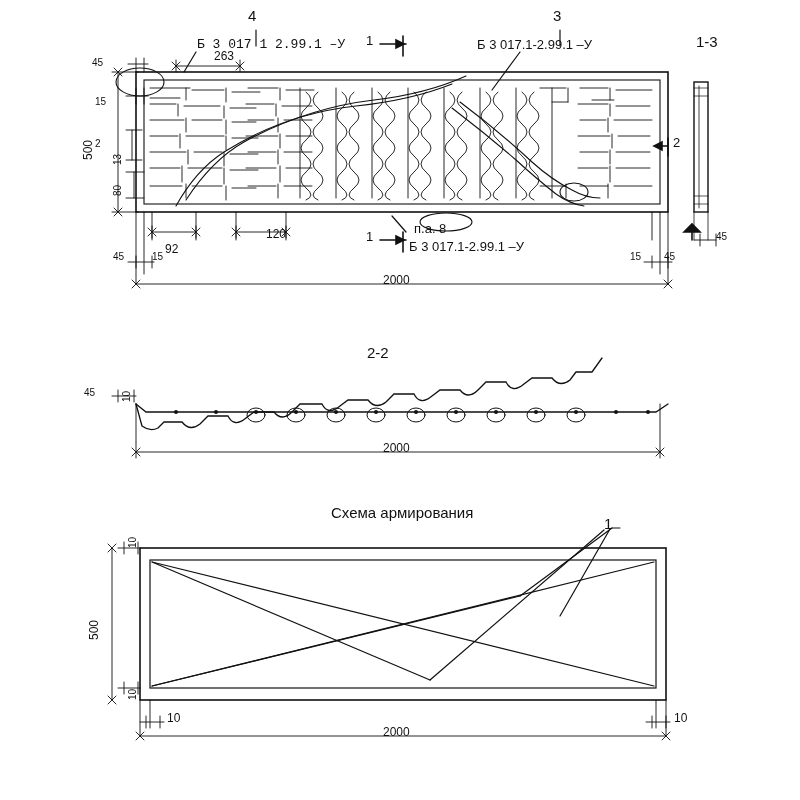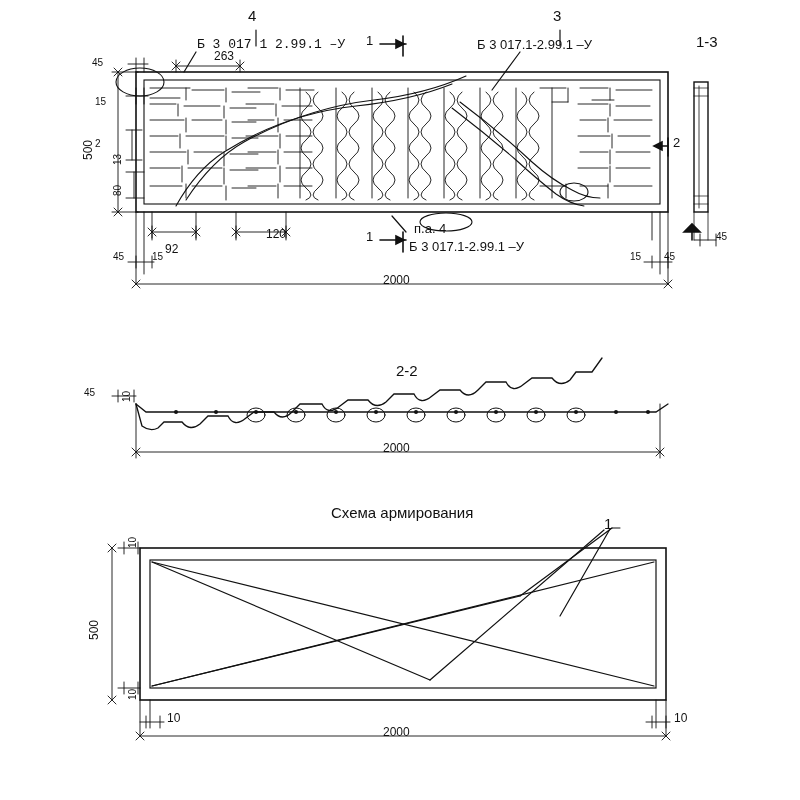--- a/index.html
+++ b/index.html
@@ -258,21 +258,21 @@
     </g>
 
   </g>
 </svg>
 
 <div class="lbl big" style="left:248px; top:8px;">4</div>
 <div class="lbl big" style="left:553px; top:8px;">3</div>
 <div class="lbl mid" style="left:197px; top:38px;font-family:Liberation Mono, monospace;">Б 3 017 1 2.99.1  –У</div>
 <div class="lbl mid" style="left:477px; top:38px;">Б 3 017.1-2.99.1  –У</div>
 <div class="lbl mid" style="left:409px; top:240px;">Б 3 017.1-2.99.1  –У</div>
-<div class="lbl mid" style="left:414px; top:222px;">п.а. 4</div>
+<div class="lbl mid" style="left:414px; top:222px;">п.а. 8</div>
 
 <div class="lbl mid" style="left:366px; top:34px;">1</div>
 <div class="lbl mid" style="left:366px; top:230px;">1</div>
 <div class="lbl mid" style="left:673px; top:136px;">2</div>
 
 <div class="lbl big" style="left:696px; top:34px;">1-3</div>
 
 <div class="lbl small" style="left:92px; top:58px;">45</div>
 <div class="lbl small" style="left:95px; top:97px;">15</div>
 <div class="lbl small" style="left:95px; top:139px;">2</div>
@@ -282,21 +282,21 @@
 <div class="lbl" style="left:214px; top:50px;">263</div>
 <div class="lbl" style="left:165px; top:243px;">92</div>
 <div class="lbl" style="left:243px; top:228px;margin-left:23px;">120</div>
 <div class="lbl small" style="left:113px; top:252px;">45</div>
 <div class="lbl small" style="left:152px; top:252px;">15</div>
 <div class="lbl small" style="left:630px; top:252px;">15</div>
 <div class="lbl small" style="left:664px; top:252px;">45</div>
 <div class="lbl" style="left:383px; top:274px;">2000</div>
 <div class="lbl small" style="left:716px; top:232px;">45</div>
 
-<div class="lbl big" style="left:367px; top:363px;margin-left:29px;">2-2</div>
+<div class="lbl big" style="left:367px; top:345px;">2-2</div>
 <div class="lbl small" style="left:84px; top:388px;">45</div>
 <div class="lbl small vert" style="left:122px; top:402px;">10</div>
 <div class="lbl" style="left:383px; top:442px;">2000</div>
 
 <div class="lbl big" style="left:331px; top:505px;text-align:center;">Схема армирования</div>
 <div class="lbl big" style="left:604px; top:516px;">1</div>
 <div class="lbl small vert" style="left:128px; top:548px;">10</div>
 <div class="lbl vert" style="left:88px; top:640px;">500</div>
 <div class="lbl small vert" style="left:128px; top:700px;">10</div>
 <div class="lbl" style="left:167px; top:712px;">10</div>

